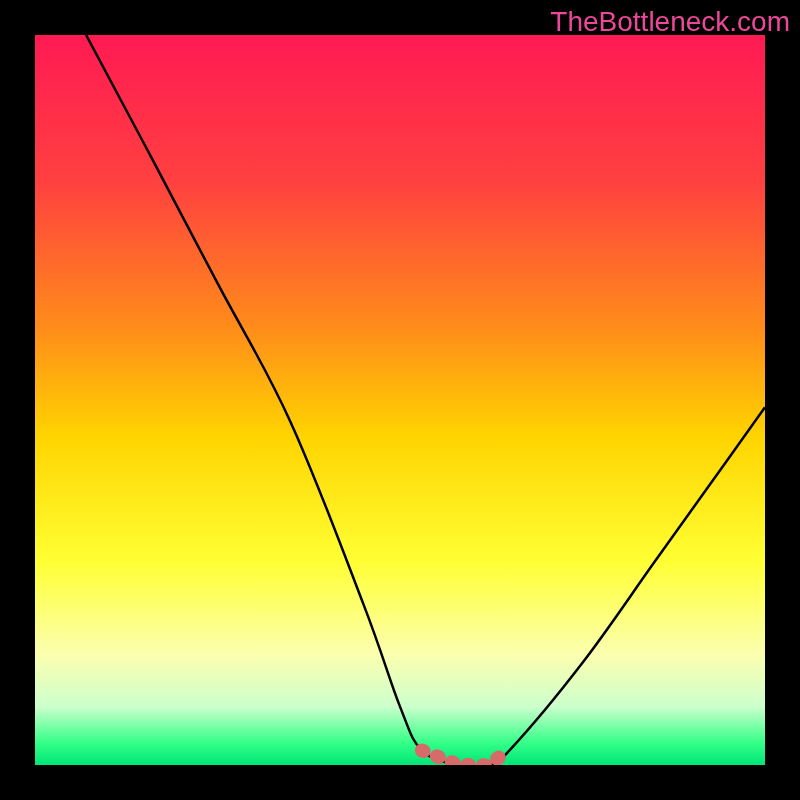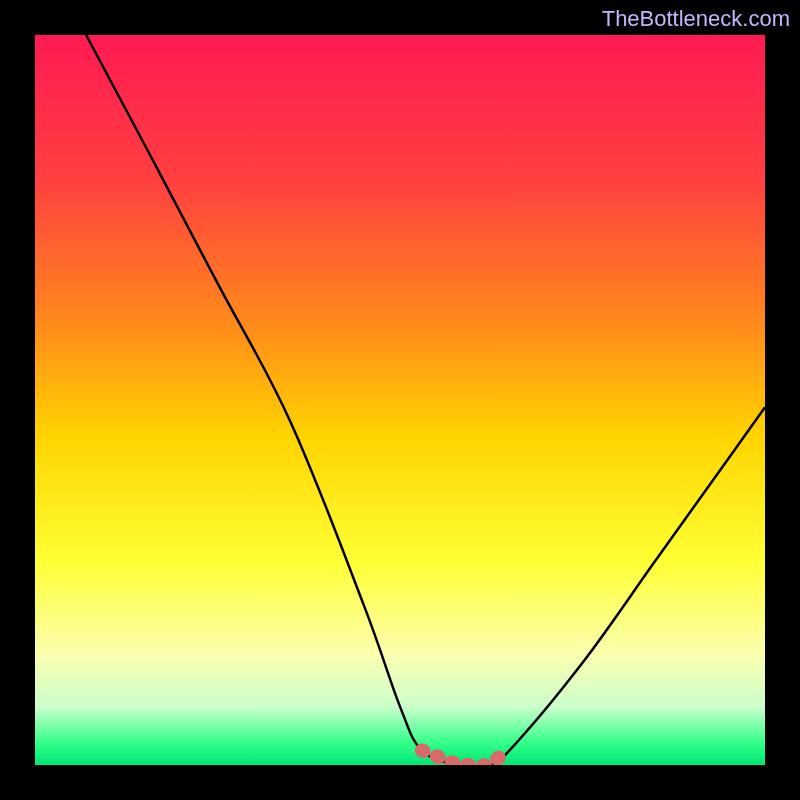--- a/index.html
+++ b/index.html
@@ -8,22 +8,22 @@
     width: 800px;
     height: 800px;
     background: #000;
     position: relative;
     font-family: Arial, sans-serif;
   }
   .watermark {
     position: absolute;
     top: 6px;
     right: 10px;
-    color: #c4b5fd;
-    font-size: 22px;
+    color: #ec4899;
+    font-size: 28px;
     font-weight: 500;
     z-index: 10;
     text-align: right;
   }
   .frame {
     position: absolute;
     top: 35px;
     left: 35px;
     width: 730px;
     height: 730px;

